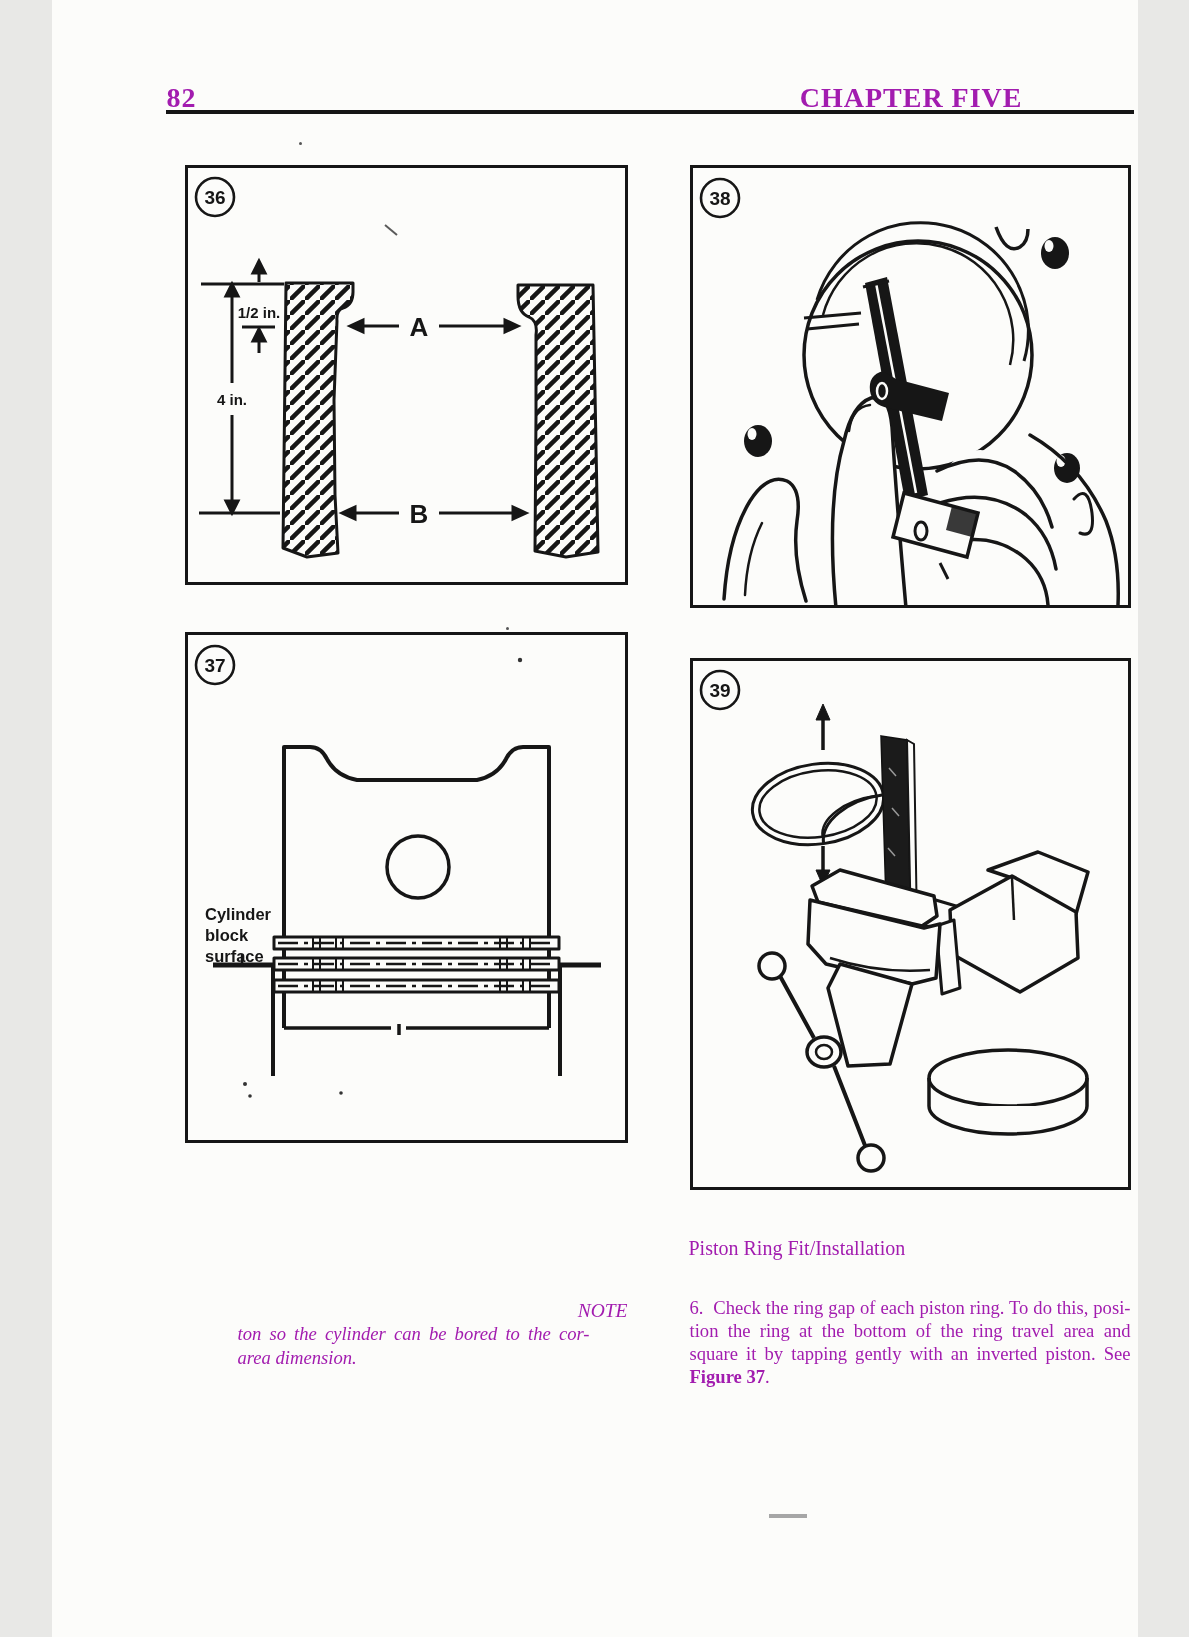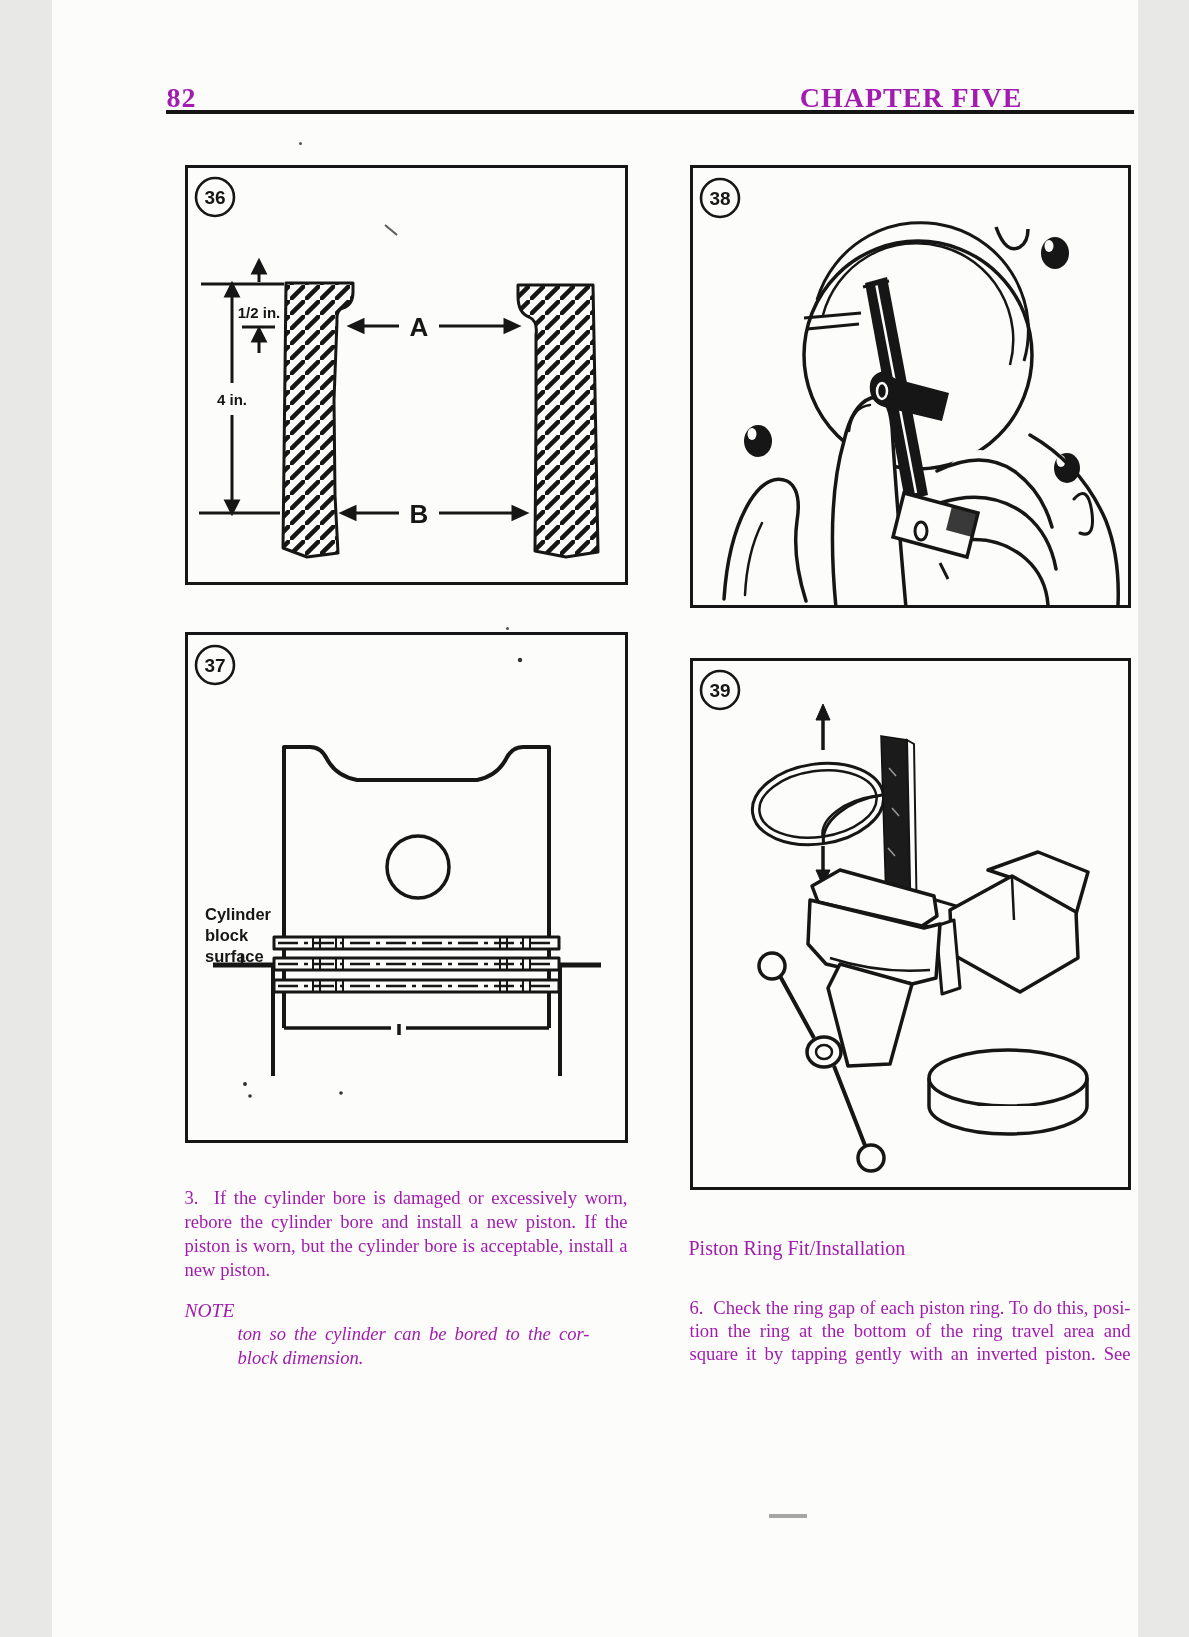--- a/index.html
+++ b/index.html
@@ -14,21 +14,21 @@
   .header-rule { position:absolute; left:114px; top:110px; width:968px; height:3.5px; background:#151515; }
   
   svg.fig { position:absolute; }
   svg.fig text { fill:#161616; }
   .sans-b { font-family:"Liberation Sans", sans-serif; font-weight:bold; }
   
   .tblock { position:absolute; font-size:18.6px; }
   .line { text-align:justify; text-align-last:justify; white-space:pre-wrap; }
   .line.last { text-align:justify; text-align-last:left; }
   #step3 { left:133px; top:1186px; width:443px; line-height:24px; }
-  #note-title { left:133px; top:1300px; width:443px; text-align:left; font-style:italic; font-size:19.5px; }
+  #note-title { left:133px; top:1300px; width:443px; text-align:right; font-style:italic; font-size:19.5px; }
   #note-body { left:186px; top:1322px; width:352px; line-height:24px; font-style:italic; }
   #rheading { left:637px; top:1237px; width:441px; font-weight:normal; font-size:20px; }
   #step1 { left:638px; top:1296px; width:441px; line-height:23px; }
   .b { font-weight:bold; }
   
   .speck { position:absolute; background:#555; border-radius:50%; }
   .graydash { position:absolute; left:717px; top:1514px; width:38px; height:4px; background:#a6a6a6; }
 </style>
 </head>
 <body>
@@ -216,40 +216,35 @@
       <path d="M140,300 Q190,316 240,312" stroke-width="2.5" fill="none"></path>
       <ellipse cx="134" cy="394" rx="17" ry="15" stroke-width="3.5"></ellipse>
       <ellipse cx="134" cy="394" rx="8" ry="7" stroke-width="2.5" fill="none"></ellipse>
       <path d="M90,318 L124,380 M144,408 L176,490" stroke-width="4" fill="none"></path>
       <circle cx="82" cy="308" r="13" stroke-width="3.5"></circle>
       <circle cx="181" cy="500" r="13" stroke-width="3.5"></circle>
     </g>
     <rect x="1.5" y="1.5" width="438" height="529" fill="none" stroke="#161616" stroke-width="3"></rect>
   </svg>
 
-  <div id="step3" class="tblock">
-    <div class="line">3.  If the cylinder bore is damaged or excessively worn,</div>
-    <div class="line">rebore the cylinder bore and install a new piston. If the</div>
-    <div class="line">piston is worn, but the cylinder bore is acceptable, install a</div>
-    <div class="line last">new piston.</div>
-  </div>
 
   <div id="note-title" class="tblock">NOTE</div>
 
   <div id="note-body" class="tblock">
     <div class="line">ton so the cylinder can be bored to the cor-</div>
-    <div class="line last">block dimension.</div>
+    <div class="line last">area dimension.</div>
   </div>
 
   <div id="rheading" class="tblock">Piston Ring Fit/Installation</div>
 
   <div id="step1" class="tblock">
     <div class="line">6.  Check the ring gap of each piston ring. To do this, posi-</div>
     <div class="line">tion the ring at the bottom of the ring travel area and</div>
     <div class="line">square it by tapping gently with an inverted piston. See</div>
+    <div class="line last"><span class="b">Figure 37</span><span>.</span></div>
   </div>
 
   <div class="graydash"></div>
   <div class="speck" style="left:247px;top:142px;width:3px;height:3px"></div>
   <div class="speck" style="left:454px;top:627px;width:3px;height:3px"></div>
   <div class="speck" style="left:1124px;top:449px;width:4px;height:2px;background:#888"></div>
   <div class="speck" style="left:1121px;top:521px;width:3px;height:2px;background:#999"></div>
   <div class="speck" style="left:1125px;top:776px;width:3px;height:3px;background:#888"></div>
   <div class="speck" style="left:1122px;top:1013px;width:3px;height:2px;background:#999"></div>
 

